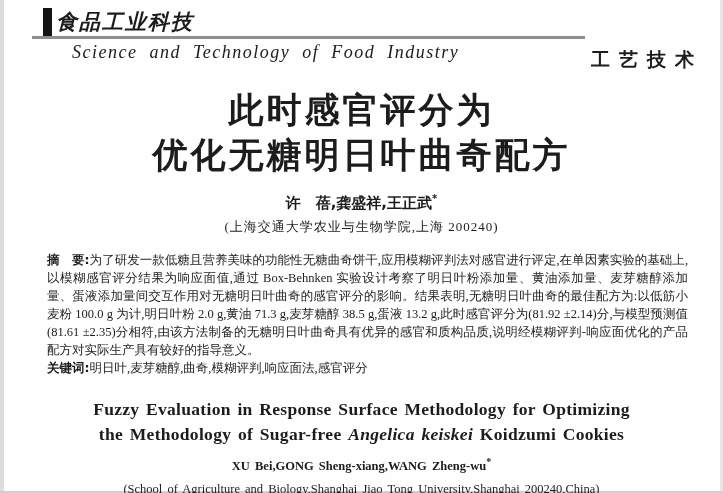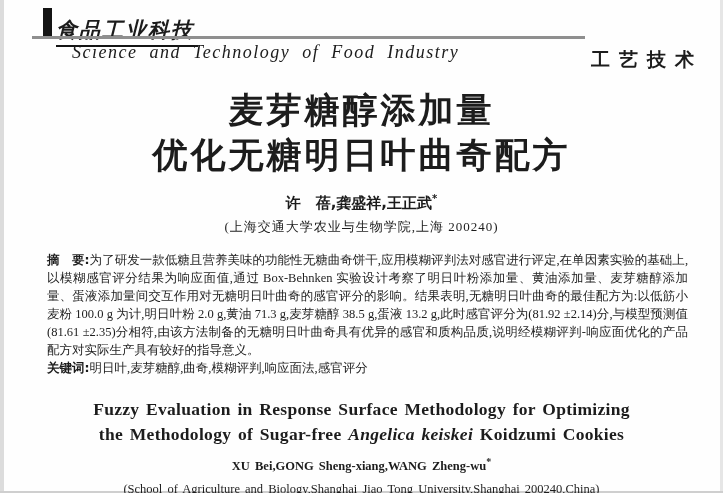--- a/index.html
+++ b/index.html
@@ -9,21 +9,21 @@
     font-family:"Liberation Serif","DejaVu Serif",serif;
   }
   
   .edge-left{position:absolute;left:0;top:0;width:4px;height:100%;background:#dcdcdc;}
   .edge-right{position:absolute;right:0;top:0;width:3px;height:100%;background:#e6e6e6;}
   .edge-bottom{position:absolute;left:0;bottom:0;width:100%;height:2px;background:#cfcfcf;}
 
   
   .masthead-bar{position:absolute;left:43px;top:8px;width:9px;height:31px;background:#141414;}
   .logo-cn{
-    position:absolute;left:56px;top:16px;font-size:21px;font-weight:bold;font-style:italic;
+    position:absolute;left:56px;top:8px;font-size:21px;font-weight:bold;font-style:italic;
     letter-spacing:2px;border-bottom:2px solid #141414;padding:0 4px 1px 0;white-space:nowrap;
     font-family:Liberation Mono, monospace;
   }
   .header-rule{position:absolute;left:32px;top:36px;width:553px;height:3px;background:#8f8f8f;}
   .journal-en{
     position:absolute;left:72px;top:42px;font-style:italic;font-size:18px;
     letter-spacing:1.5px;word-spacing:6px;white-space:nowrap;
   }
   .section-label{
     position:absolute;left:591px;top:47px;font-size:19px;font-weight:bold;
@@ -60,21 +60,21 @@
 <div class="edge-bottom"></div>
 
 <div class="masthead-bar"></div>
 <div class="logo-cn">食品工业科技</div>
 <div class="header-rule"></div>
 <div class="journal-en">Science and Technology of Food Industry</div>
 <div class="section-label">工艺技术</div>
 
 <div class="head-block">
   <div class="title-cn">
-    <div>麦芽糖醇添加量</div>
+    <div>此时感官评分为</div>
     <div>优化无糖明日叶曲奇配方</div>
   </div>
   <div class="authors-cn"><span>许　蓓,龚盛祥,王正武</span><sup class="mark">*</sup></div>
   <div class="affil-cn">(上海交通大学农业与生物学院,上海 200240)</div>
 </div>
 
 <div class="abstract-block">
   <div><span class="lbl">摘　要:</span><span>为了研发一款低糖且营养美味的功能性无糖曲奇饼干,应用模糊评判法对感官进行评定,在单因素实验的基础上,以模糊感官评分结果为响应面值,通过 Box-Behnken 实验设计考察了明日叶粉添加量、黄油添加量、麦芽糖醇添加量、蛋液添加量间交互作用对无糖明日叶曲奇的感官评分的影响。结果表明,无糖明日叶曲奇的最佳配方为:以低筋小麦粉 100.0 g 为计,明日叶粉 2.0 g,黄油 71.3 g,麦芽糖醇 38.5 g,蛋液 13.2 g,此时感官评分为(81.92 ±2.14)分,与模型预测值(81.61 ±2.35)分相符,由该方法制备的无糖明日叶曲奇具有优异的感官和质构品质,说明经模糊评判-响应面优化的产品配方对实际生产具有较好的指导意义。</span></div>
   <div class="keywords-line"><span class="lbl">关键词:</span><span>明日叶,麦芽糖醇,曲奇,模糊评判,响应面法,感官评分</span></div>
 </div>

